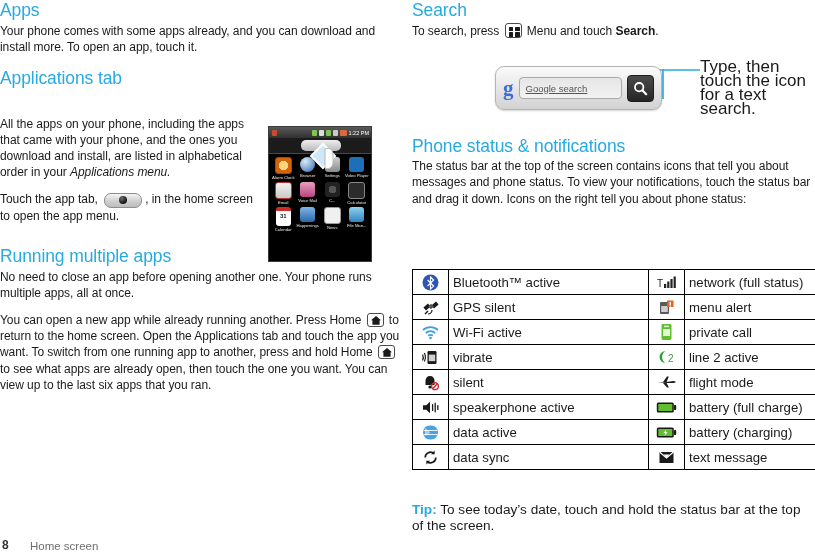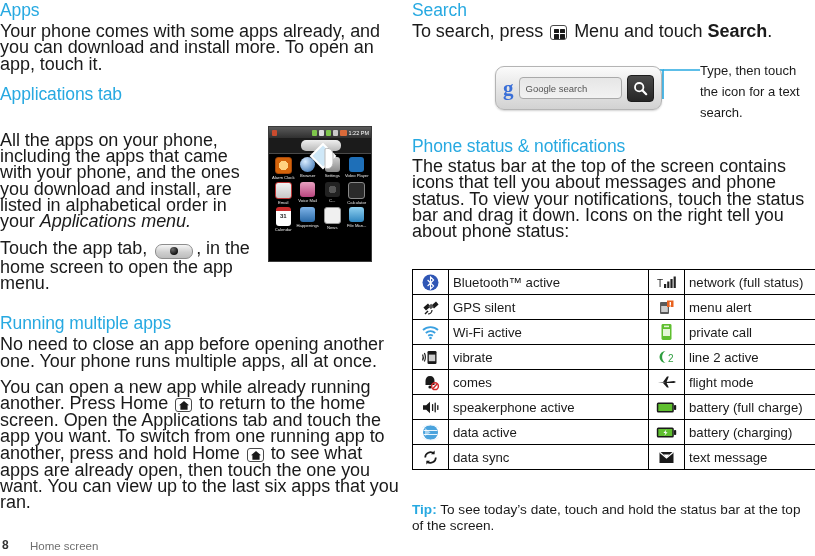--- a/index.html
+++ b/index.html
@@ -18,21 +18,21 @@
 
   h2.heading{
     color:#27A9E1;
     font-weight:normal;
     font-size:17.5px;
     margin:0 0 3px 0;
     line-height:20px;
     letter-spacing:-0.1px;
   }
   p.body{
-    font-size:18px;
+    font-size:12px;
     line-height:16.3px;
     margin:0 0 10px 0;
     letter-spacing:-0.05px;
   }
   .it{font-style:italic;}
   .bold{font-weight:bold;}
 
   
   .key{
     display:inline-block;
@@ -108,32 +108,32 @@
     box-shadow:0 1px 2px rgba(0,0,0,.18);
     box-sizing:border-box;
     display:flex;align-items:center;padding:0 7px;gap:5px;
   }
   .g-logo{font-family:"Liberation Serif",serif;font-size:21px;color:#3a6fd8;line-height:1;font-weight:bold;}
   .s-field{
     flex:1;height:22px;border-radius:4px;
     background:linear-gradient(#e6e6e6,#f2f2f2);
     border:1px solid #a9a9a9;box-sizing:border-box;
     display:flex;align-items:center;padding-left:6px;
-    font-size:9.5px;color:#555;
+    font-size:9.5px;color:#555;text-decoration:underline;
   }
   .s-btn{
     width:25px;height:25px;border-radius:4px;
     background:linear-gradient(#4a4a4a,#262626);
     border:1px solid #1c1c1c;
     display:flex;align-items:center;justify-content:center;
   }
   .callout-svg{position:absolute;left:0;top:0;pointer-events:none;}
   .callout-text{
     position:absolute;left:700px;top:60px;width:112px;
-    font-size:13px;line-height:21px;color:#1a1a1a;
+    font-size:17px;line-height:14px;color:#1a1a1a;
   }
 
   
   table.status{
     position:absolute;left:412px;top:241px;
     border-collapse:collapse;width:473px;
     table-layout:fixed;
     margin-top:28px;
   }
   table.status td{
@@ -391,21 +391,21 @@
         <td class="ic">
             <div class="cell-ic">
           <svg width="18" height="17" viewBox="0 0 18 17">
                 <path d="M8 2 C11 2 12.5 4 12.5 7 L12.5 11 L3.5 11 L3.5 7 C3.5 4 5 2 8 2 Z" fill="#1a1a1a"></path>
                 <circle cx="8" cy="13" r="1.6" fill="#1a1a1a"></circle>
                 <circle cx="13" cy="12.2" r="3.4" fill="none" stroke="#d02b2b" stroke-width="1.5"></circle>
                 <line x1="10.9" y1="14.4" x2="15.1" y2="10" stroke="#d02b2b" stroke-width="1.5"></line>
               </svg>
             </div>
           </td>
-        <td class="lb">comes</td>
+        <td class="lb">silent</td>
         <td class="ic">
             <div class="cell-ic">
           <svg width="20" height="14" viewBox="0 0 20 14">
                 <path d="M1 8 L17 6 L19 7 L17 8 L1 8 Z M6 7 L10 1.5 L11.8 1.5 L9.6 7 Z M6 8 L10 12.5 L11.8 12.5 L9.6 8 Z" fill="#1a1a1a"></path>
               </svg>
             </div>
           </td>
         <td class="lb">flight mode</td>
       </tr>
 

